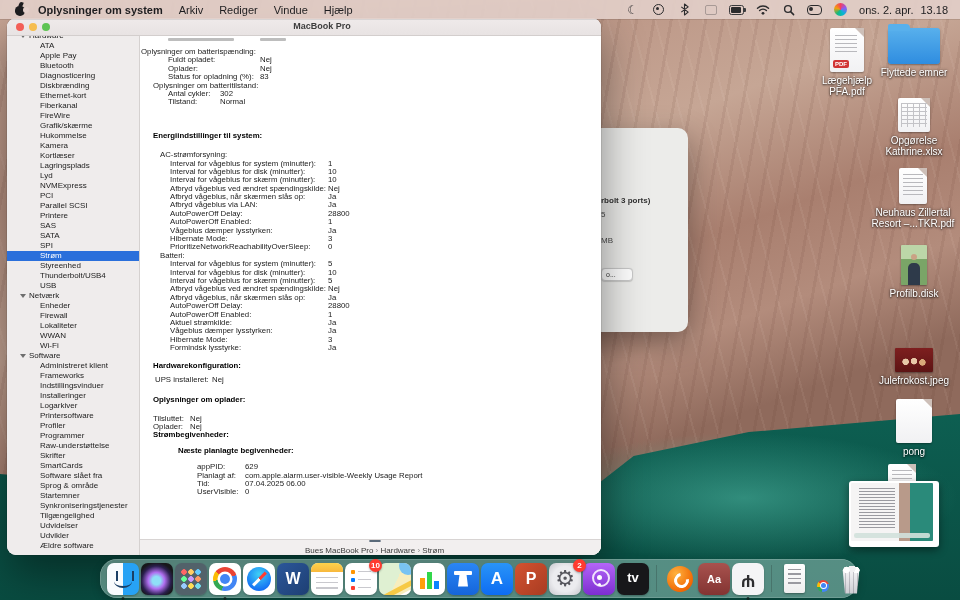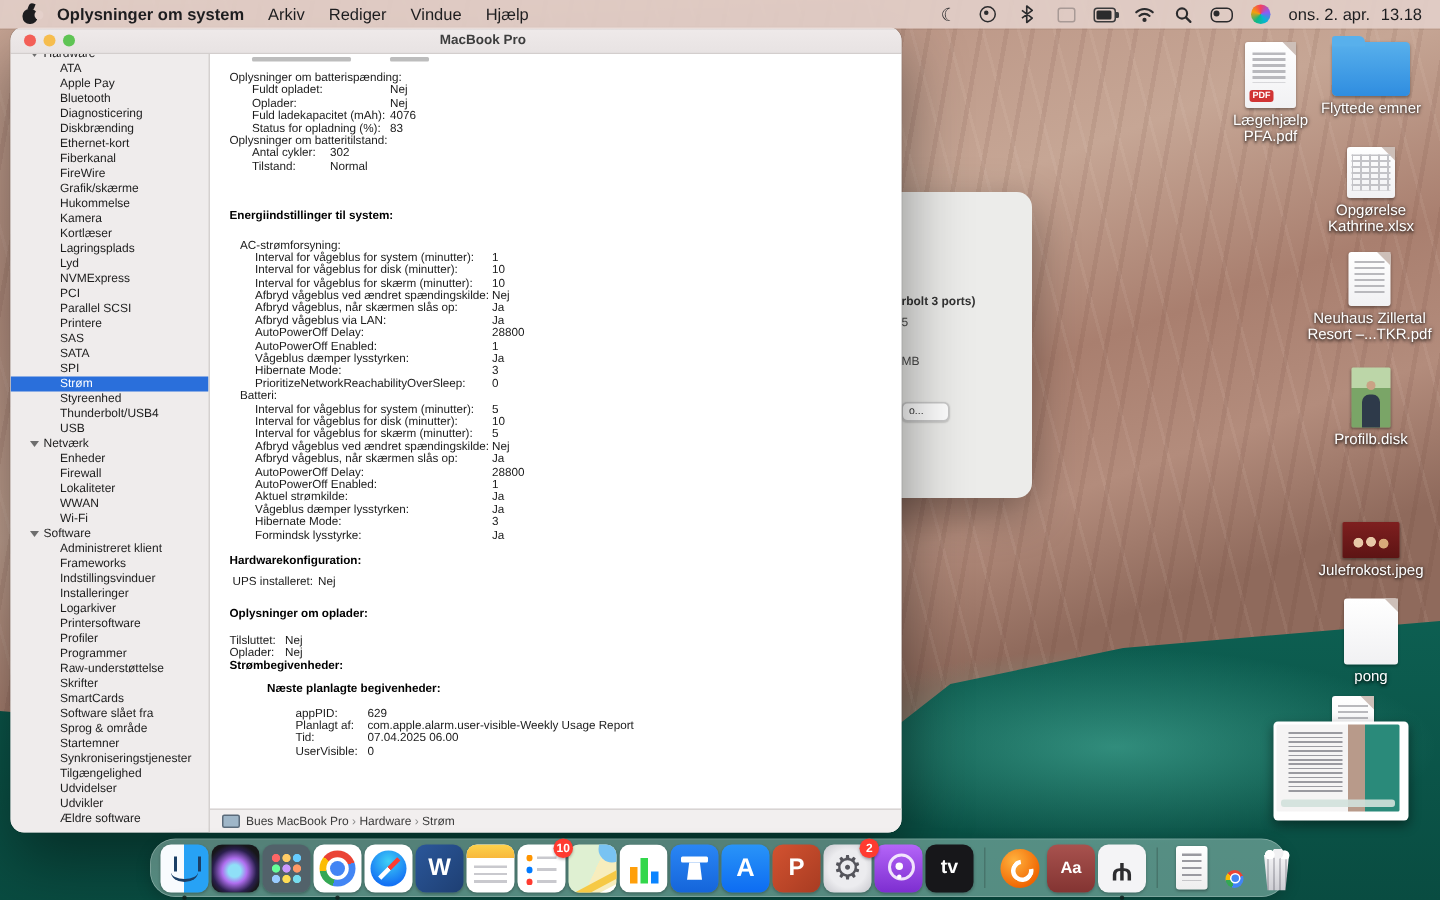--- a/index.html
+++ b/index.html
@@ -69,21 +69,21 @@
   .sb-item.selected{background:#2a6fdb;color:#fff;}
   
   .content{flex:1;position:relative;background:#fff;display:flex;flex-direction:column;}
   .content-scroll{flex:1;overflow:hidden;padding-top:2px;}
   .clip-frag{position:relative;height:4px;overflow:hidden;}
   .clip-frag i{position:absolute;top:0;height:3px;background:#9a9a9a;opacity:.65;border-radius:1px;}
   .cline{position:relative;height:8.4px;font-size:7.8px;line-height:8.6px;color:#1b1b1b;white-space:nowrap;}
   .cline span{position:absolute;top:0;}
   .cline.bold{font-weight:bold;color:#000;}
   .statusbar{height:15px;background:#f2efef;border-top:1px solid #d8d4d3;display:flex;align-items:center;
-    font-size:8px;color:#3a3a3a;padding-left:8px;gap:4px;}
+    font-size:8px;color:#3a3a3a;padding-left:8px;gap:4px;flex-direction:column;}
   .sb-dev-icon{width:10px;height:7px;border:1px solid #5a6a7a;border-radius:1.5px;background:#9fb6c8;position:relative;}
   .crumb-sep{color:#8a8a8a;}
   
   .desk-icon{position:absolute;display:flex;flex-direction:column;align-items:center;z-index:6;}
   .desk-label{margin-top:3px;font-size:10px;line-height:11px;color:#fff;text-align:center;
     text-shadow:0 1px 2px rgba(0,0,0,.75),0 0 3px rgba(0,0,0,.5);word-wrap:break-word;width:100%;}
   .art{position:relative;}
   .art-pdf,.art-doc,.art-sheet,.art-blank{background:linear-gradient(#ffffff,#f1f1f3);border-radius:2px;
     box-shadow:0 1px 2px rgba(0,0,0,.35);}
   .art-pdf:before,.art-doc:before,.art-sheet:before,.art-blank:before{content:"";position:absolute;right:0;top:0;
@@ -347,33 +347,29 @@
           <div class="sb-row sb-item">Ældre software</div>
         </div>
     </div>
     <div class="content">
       <div class="content-scroll" id="content-lines">
         <div class="clip-frag">
           <i style="left:28px;width:66px;"></i>
             <i style="left:120px;width:26px;"></i>
         </div>
       <div class="cline" style="margin-top: 6px;">
-            <span style="left: 13px;">Oplysninger om batterispænding:</span>
+            <span style="left: 1px;">Oplysninger om batterispænding:</span>
           </div>
           <div class="cline">
             <span style="left: 28px;">Fuldt opladet:</span>
             <span style="left: 120px;">Nej</span>
           </div>
           <div class="cline">
             <span style="left: 28px;">Oplader:</span>
             <span style="left: 120px;">Nej</span>
-          </div>
-          <div class="cline">
-            <span style="left: 28px;">Fuld ladekapacitet (mAh):</span>
-            <span style="left: 120px;">4076</span>
           </div>
           <div class="cline">
             <span style="left: 28px;">Status for opladning (%):</span>
             <span style="left: 120px;">83</span>
           </div>
           <div class="cline">
             <span style="left: 13px;">Oplysninger om batteritilstand:</span>
           </div>
           <div class="cline">
             <span style="left: 28px;">Antal cykler:</span>

